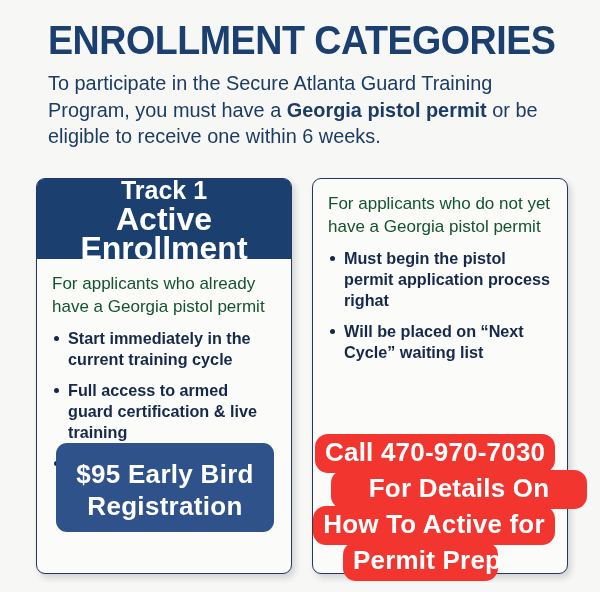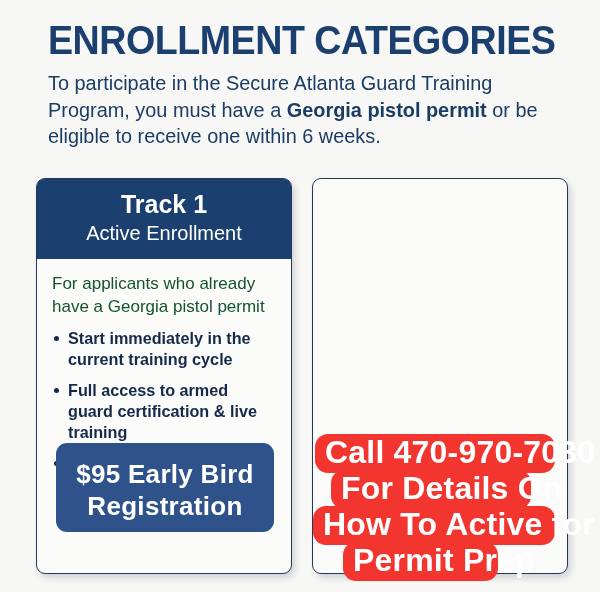--- a/index.html
+++ b/index.html
@@ -46,21 +46,21 @@
     background:#1b4070;
     border-radius:7px 7px 0 0;
     height:80px;
     display:flex;flex-direction:column;
     align-items:center;justify-content:center;
     color:#ffffff;
     text-align:center;
     padding:0 0;box-sizing:border-box;
   }
   .card-head .l1{font-size:25px;line-height:29px;font-weight:bold;}
-  .card-head .l2{font-size:20px;line-height:29px;font-weight:normal;}
+  .card-head .l2{font-size:32px;line-height:29px;font-weight:bold;}
 
   .card-body{
     padding:14px 15px 0 15px;
     color:#14233c;
   }
   .card-intro{
     font-size:17px;line-height:22.5px;
     color:#14532d;
     margin:0 0 10px 0;
   }
@@ -96,29 +96,29 @@
   }
 
   
   .red-pill{
     position:absolute;
     background:#f2352f;
     border-radius:13px;
     color:#ffffff;
     font-weight:bold;
     text-align:center;
-    font-size:32px;
+    font-size:26px;
     line-height:33px;
     letter-spacing:0.2px;
     box-sizing:border-box;
     padding:2px 10px 4px 10px;
     white-space:nowrap;
   }
   .pill-1{left:315px;top:434px;width:240px;}
-  .pill-2{left:331px;top:470px;width:200px;}
+  .pill-2{left:331px;top:470px;width:256px;}
   .pill-3{left:313px;top:506px;width:242px;}
   .pill-4{left:343px;top:542px;width:155px;}
 </style>
 </head>
 <body>
 
 <div class="stage">
 
   <div class="hdr">
     <div class="hdr-title">ENROLLMENT CATEGORIES</div>
@@ -136,20 +136,27 @@
       <p class="card-intro">For applicants who already have a Georgia pistol permit</p>
       <ul class="bullets">
         <li>Start immediately in the current training cycle</li>
         <li>Full access to armed guard certification &amp; live training</li>
         <li>Cost: $145 total</li>
       </ul>
     </div>
   </div>
 
   <div class="card card-right">
+    <div class="card-body">
+      <p class="card-intro">For applicants who do not yet have a Georgia pistol permit</p>
+      <ul class="bullets">
+        <li>Must begin the pistol permit application process righat</li>
+        <li>Will be placed on “Next Cycle” waiting list</li>
+      </ul>
+    </div>
   </div>
 
   <div class="blue-sticker">
     <div>$95 Early Bird</div>
     <div>Registration</div>
   </div>
 
   <div class="red-pill pill-1">Call 470-970-7030</div>
   <div class="red-pill pill-2">For Details On</div>
   <div class="red-pill pill-3">How To Active for</div>

